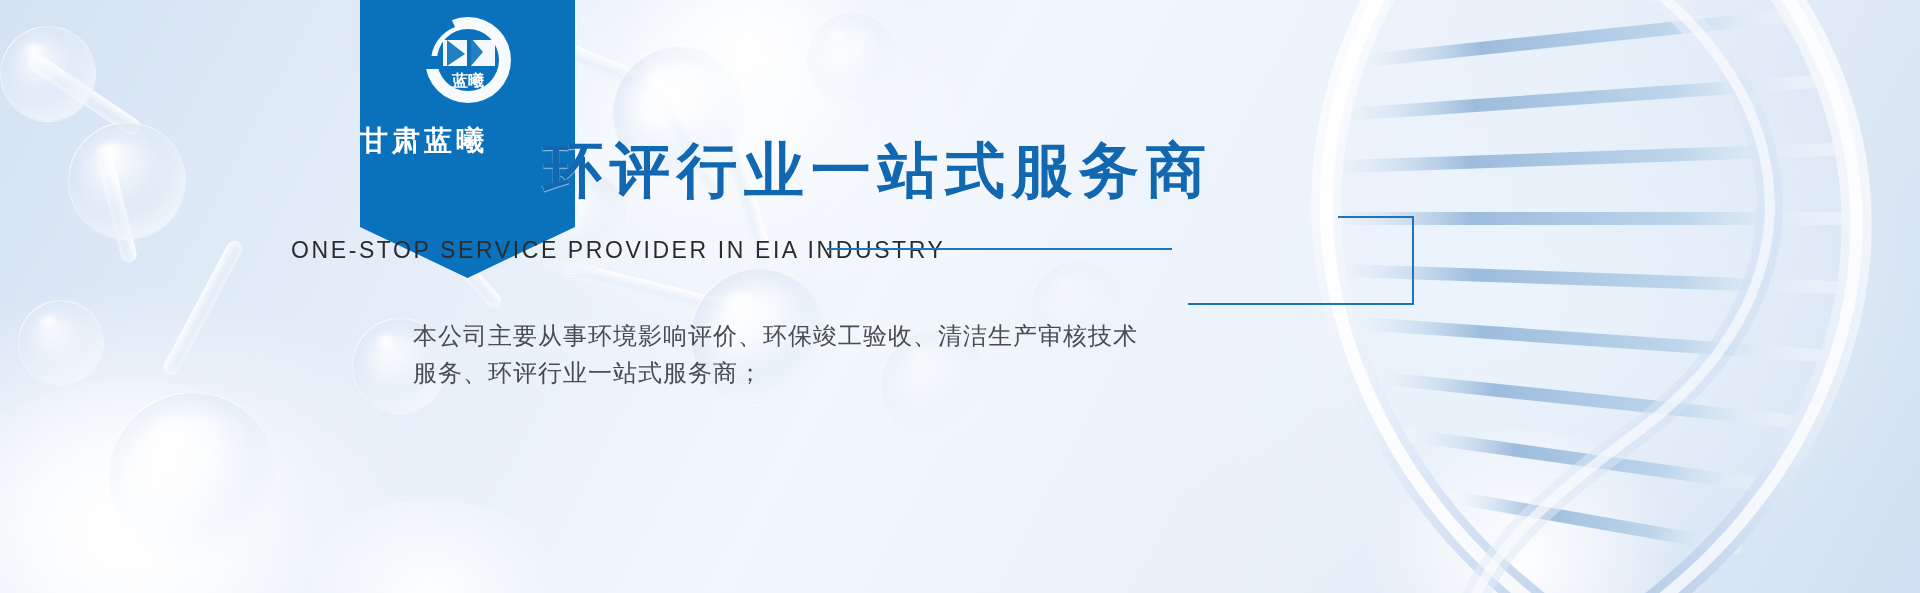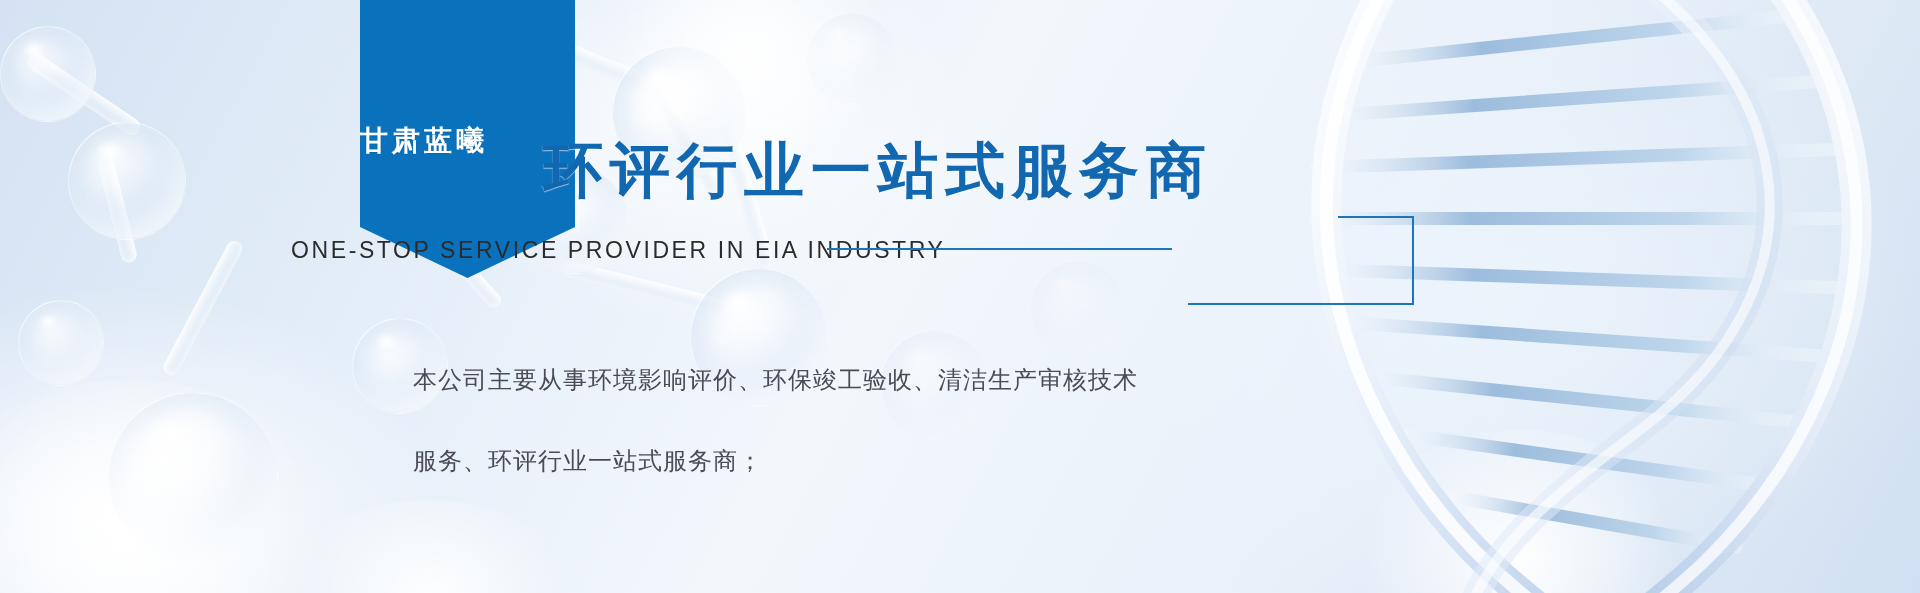--- a/index.html
+++ b/index.html
@@ -127,21 +127,21 @@
   #desc {
     position:absolute;
     left:413px; top:318px;
     width:780px;
     font-family:"Liberation Serif", serif;
     font-size:24px;
     line-height:1.55;
     letter-spacing:1px;
     color:#4b4b55;
   }
-  #desc .line { white-space:nowrap;margin-top:44px; }
+  #desc .line { white-space:nowrap; }
 </style>
 </head>
 <body>
 
 <div id="banner">
 
   <div>
     <div class="bond" style="left:18px; top:86px; width:132px; height:17px; transform:rotate(34deg);"></div>
     <div class="bond" style="left:56px; top:196px; width:120px; height:16px; transform:rotate(76deg);"></div>
     <div class="bond" style="left:128px; top:300px; width:150px; height:16px; transform:rotate(-62deg);"></div>
@@ -209,20 +209,32 @@
 
       <path d="M 480 -40 C 600 110, 610 300, 500 470 C 440 560, 380 600, 330 640" stroke="url(#strandB)" stroke-width="30" opacity="0.9"></path>
       <path d="M 480 -40 C 600 110, 610 300, 500 470 C 440 560, 380 600, 330 640" stroke="#ffffff" stroke-width="12" opacity="0.75"></path>
 
       <path d="M 300 -60 C 520 60, 560 280, 360 430 C 250 512, 200 560, 180 640" stroke="url(#strandA)" stroke-width="26" opacity="0.55"></path>
       <path d="M 300 -60 C 520 60, 560 280, 360 430 C 250 512, 200 560, 180 640" stroke="#ffffff" stroke-width="10" opacity="0.6"></path>
     </g>
   </svg>
 
   <div id="ribbon">
+    <div id="ribbon-logo">
+      <svg width="110" height="102" viewBox="0 0 110 102">
+        <path d="M55 7 a43 43 0 1 0 0 86 a43 43 0 1 0 0 -86 Z M55 19 a31 31 0 1 1 0 62 a31 31 0 1 1 0 -62 Z" fill="#ffffff" opacity="0.97"></path>
+        <path d="M8 52 a47 47 0 0 1 30 -44 l4 9 a37 37 0 0 0 -24 35 Z" fill="#0a72bd"></path>
+        <rect x="2" y="46" width="48" height="13" fill="#0a72bd"></rect>
+        <path d="M30 30 h52 v26 h-52 Z" fill="#ffffff" opacity="0.95"></path>
+        <path d="M34 30 l18 14 l-18 12 Z" fill="#0a72bd" opacity="0.9"></path>
+        <path d="M58 28 l12 14 l-12 14 Z" fill="#0a72bd" opacity="0.9"></path>
+        <rect x="54" y="28" width="4" height="30" fill="#0a72bd"></rect>
+        <text x="55" y="76" text-anchor="middle" font-family="'Liberation Serif', serif" font-size="16" font-weight="bold" fill="#ffffff">蓝曦</text>
+      </svg>
+    </div>
     <div id="ribbon-name">甘肃蓝曦</div>
   </div>
 
   <div id="subline">ONE-STOP SERVICE PROVIDER IN EIA INDUSTRY</div>
 
   <div id="headline">环评行业一站式服务商</div>
   <div id="subline-rule"></div>
 
   <div id="bracket">
     <div class="hb-top"></div>

